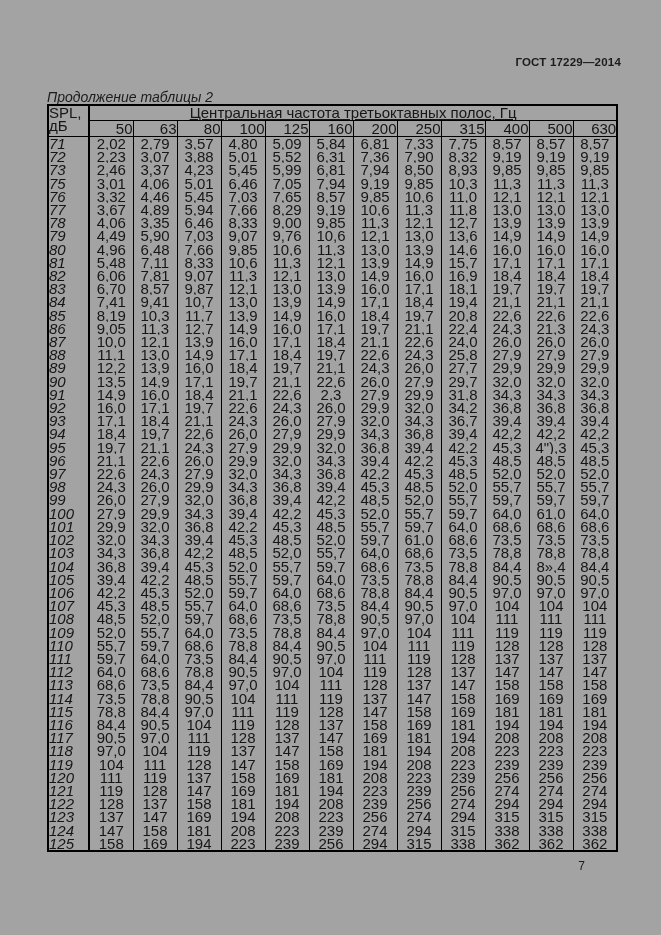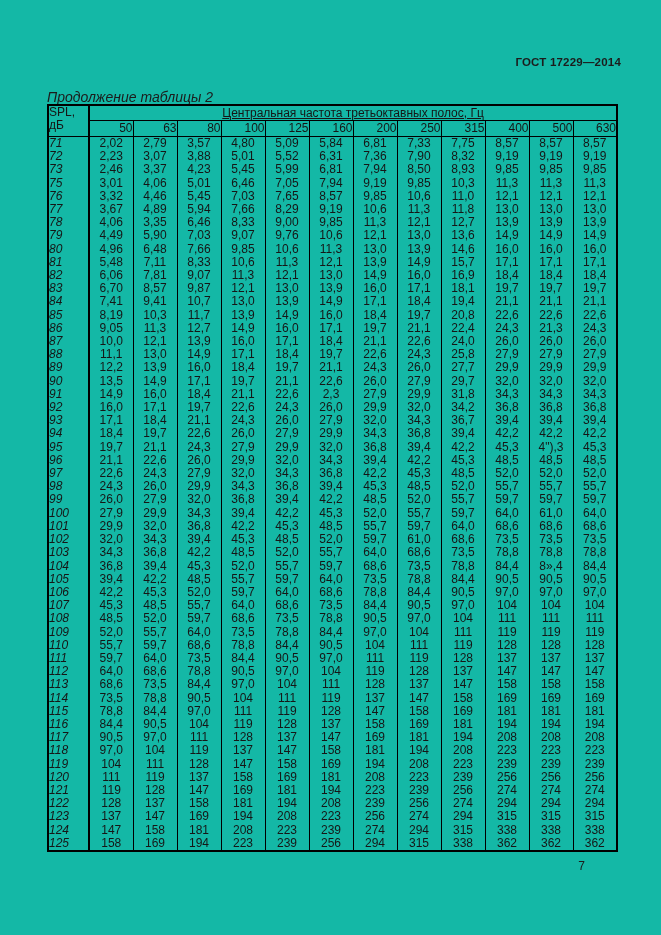--- a/index.html
+++ b/index.html
@@ -1,37 +1,37 @@
 <!DOCTYPE html>
 <html><head>
 <meta charset="utf-8">
 <style>
   * { margin:0; padding:0; box-sizing:border-box; }
   html,body { background:#ffffff; }
   .sheet {
     position:relative;
     width:661px; height:935px;
-    background:#14b8a6;
+    background:#a3a3a3;
     font-family:"Liberation Sans", sans-serif;
     color:#1c1c1c;
     overflow:hidden;
   }
   .doc-ref {
     position:absolute; top:56px; right:40px;
     font-size:11.5px; font-weight:bold; letter-spacing:0.2px;
   }
   .caption {
     position:absolute; top:89px; left:47px;
     font-size:14px; font-style:italic;
   }
   table.noy {
     position:absolute; top:104px; left:47px;
     width:569px;
     border-collapse:collapse; table-layout:fixed;
-    font-size:12px; color:#161616;
+    font-size:15px; color:#161616;
   }
   table.noy { border:2px solid #000; }
   table.noy td { border-left:1px solid #000; padding:0; overflow:hidden; white-space:nowrap; }
   td.spl-head {
     border-right:2px solid #000 !important;
     border-bottom:1px solid #000;
     vertical-align:top; text-align:left;
     padding:1px 0 0 4px; line-height:13px;
   }
   td.span-head {

